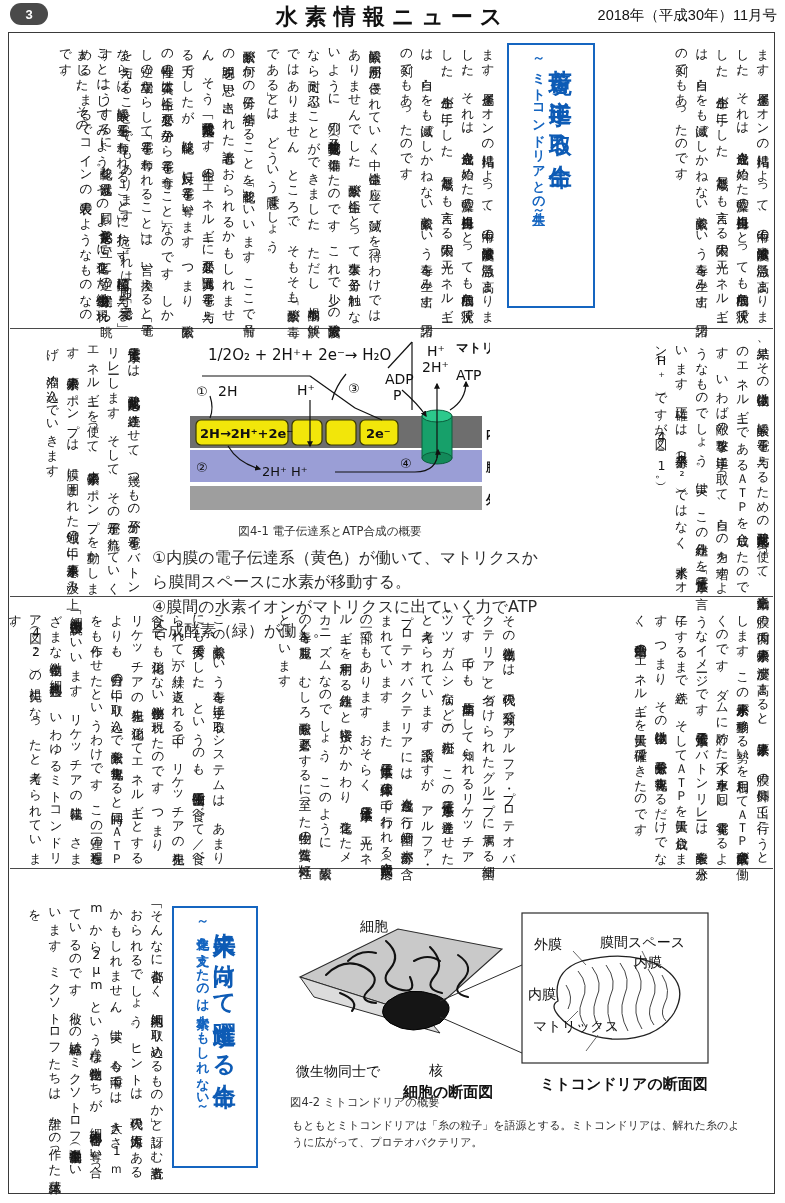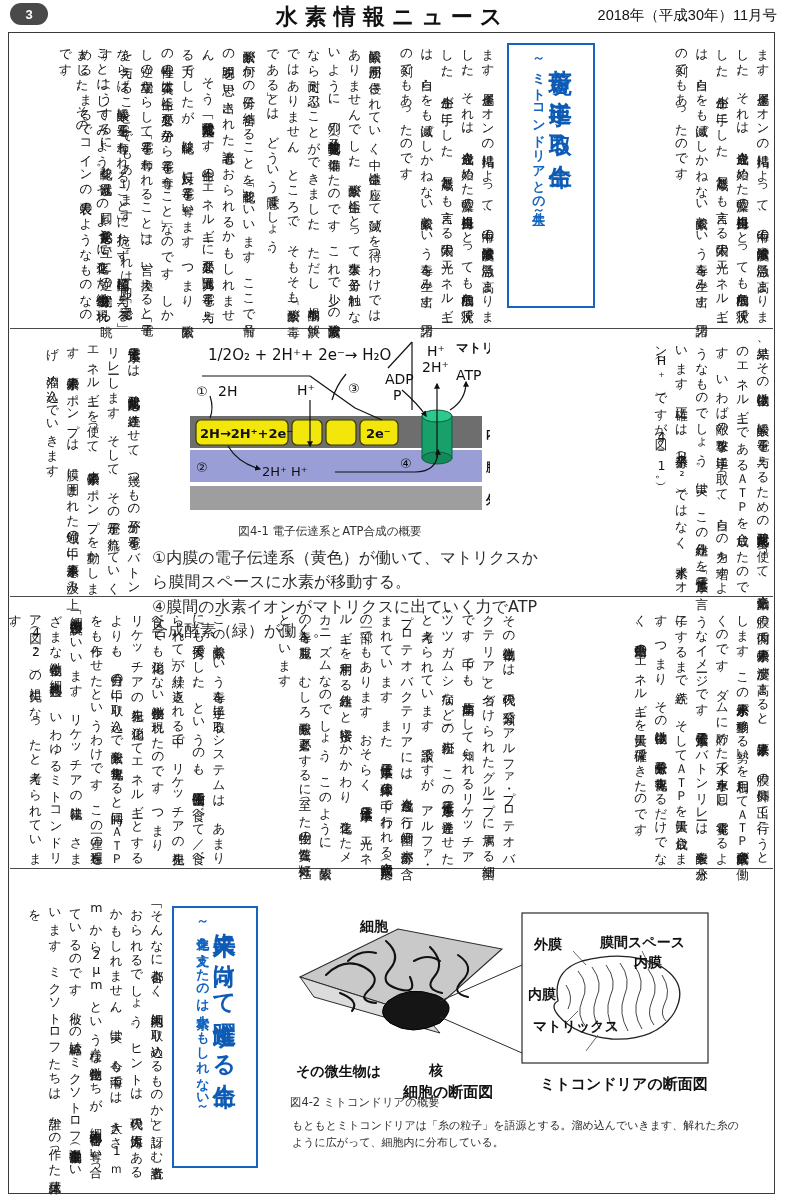--- a/index.html
+++ b/index.html
@@ -82,21 +82,21 @@
   .fig2{position:absolute;left:290px;top:905px;width:470px;height:165px;}
   .fig2cap{
     position:absolute;left:290px;top:1095px;width:470px;text-align:left;
     font-size:11.4px;color:#333;font-family:"DejaVu Sans",sans-serif;
   }
   .fig2note{
     position:absolute;left:292px;top:1118px;width:455px;
     font-size:11px;line-height:1.5;color:#2b2b2b;font-family:"DejaVu Sans",sans-serif;
   }
   .fig2lbl{
-    position:absolute;font-size:14px;font-weight:bold;color:#111;
+    position:absolute;font-size:14px;font-weight:normal;color:#111;
     font-family:"DejaVu Sans",sans-serif;white-space:nowrap;
   }
   .fig2sublbl{
     position:absolute;font-size:15px;font-weight:bold;color:#111;
     font-family:"DejaVu Sans",sans-serif;white-space:nowrap;
   }
 </style>
 </head>
 <body>
 
@@ -260,27 +260,27 @@
       <g stroke="#555" stroke-width="0.9" fill="none">
         <path d="M283 46 L296 60"></path>
         <path d="M352 46 L360 62"></path>
         <path d="M276 118 L288 106"></path>
         <path d="M296 146 L308 130"></path>
       </g>
     </svg>
   </div>
 
   <div class="fig2lbl" style="left:360px;top:918px;">細胞</div>
-  <div class="fig2lbl" style="left:296px;top:1063px;">その微生物は</div>
+  <div class="fig2lbl" style="left:296px;top:1063px;">微生物同士で</div>
   <div class="fig2lbl" style="left:429px;top:1062px;">核</div>
   <div class="fig2lbl" style="left:534px;top:936px;">外膜</div>
   <div class="fig2lbl" style="left:600px;top:934px;">膜間スペース</div>
   <div class="fig2lbl" style="left:634px;top:954px;">内膜</div>
   <div class="fig2lbl" style="left:528px;top:986px;">内膜</div>
   <div class="fig2lbl" style="left:533px;top:1018px;">マトリックス</div>
 
   <div class="fig2sublbl" style="left:370px;top:1083px;margin-left:33px;">細胞の断面図</div>
   <div class="fig2sublbl" style="left:540px;top:1075px;">ミトコンドリアの断面図</div>
 
   <div class="fig2cap">図4-2 ミトコンドリアの概要</div>
-  <div class="fig2note">もともとミトコンドリアは「糸の粒子」を語源とする。溜め込んでいきます、解れた糸のように広がって、細胞内に分布している。</div>
+  <div class="fig2note">もともとミトコンドリアは「糸の粒子」を語源とする。ミトコンドリアは、解れた糸のように広がって、プロテオバクテリア。</div>
 
 </div>
 
 </body></html>

